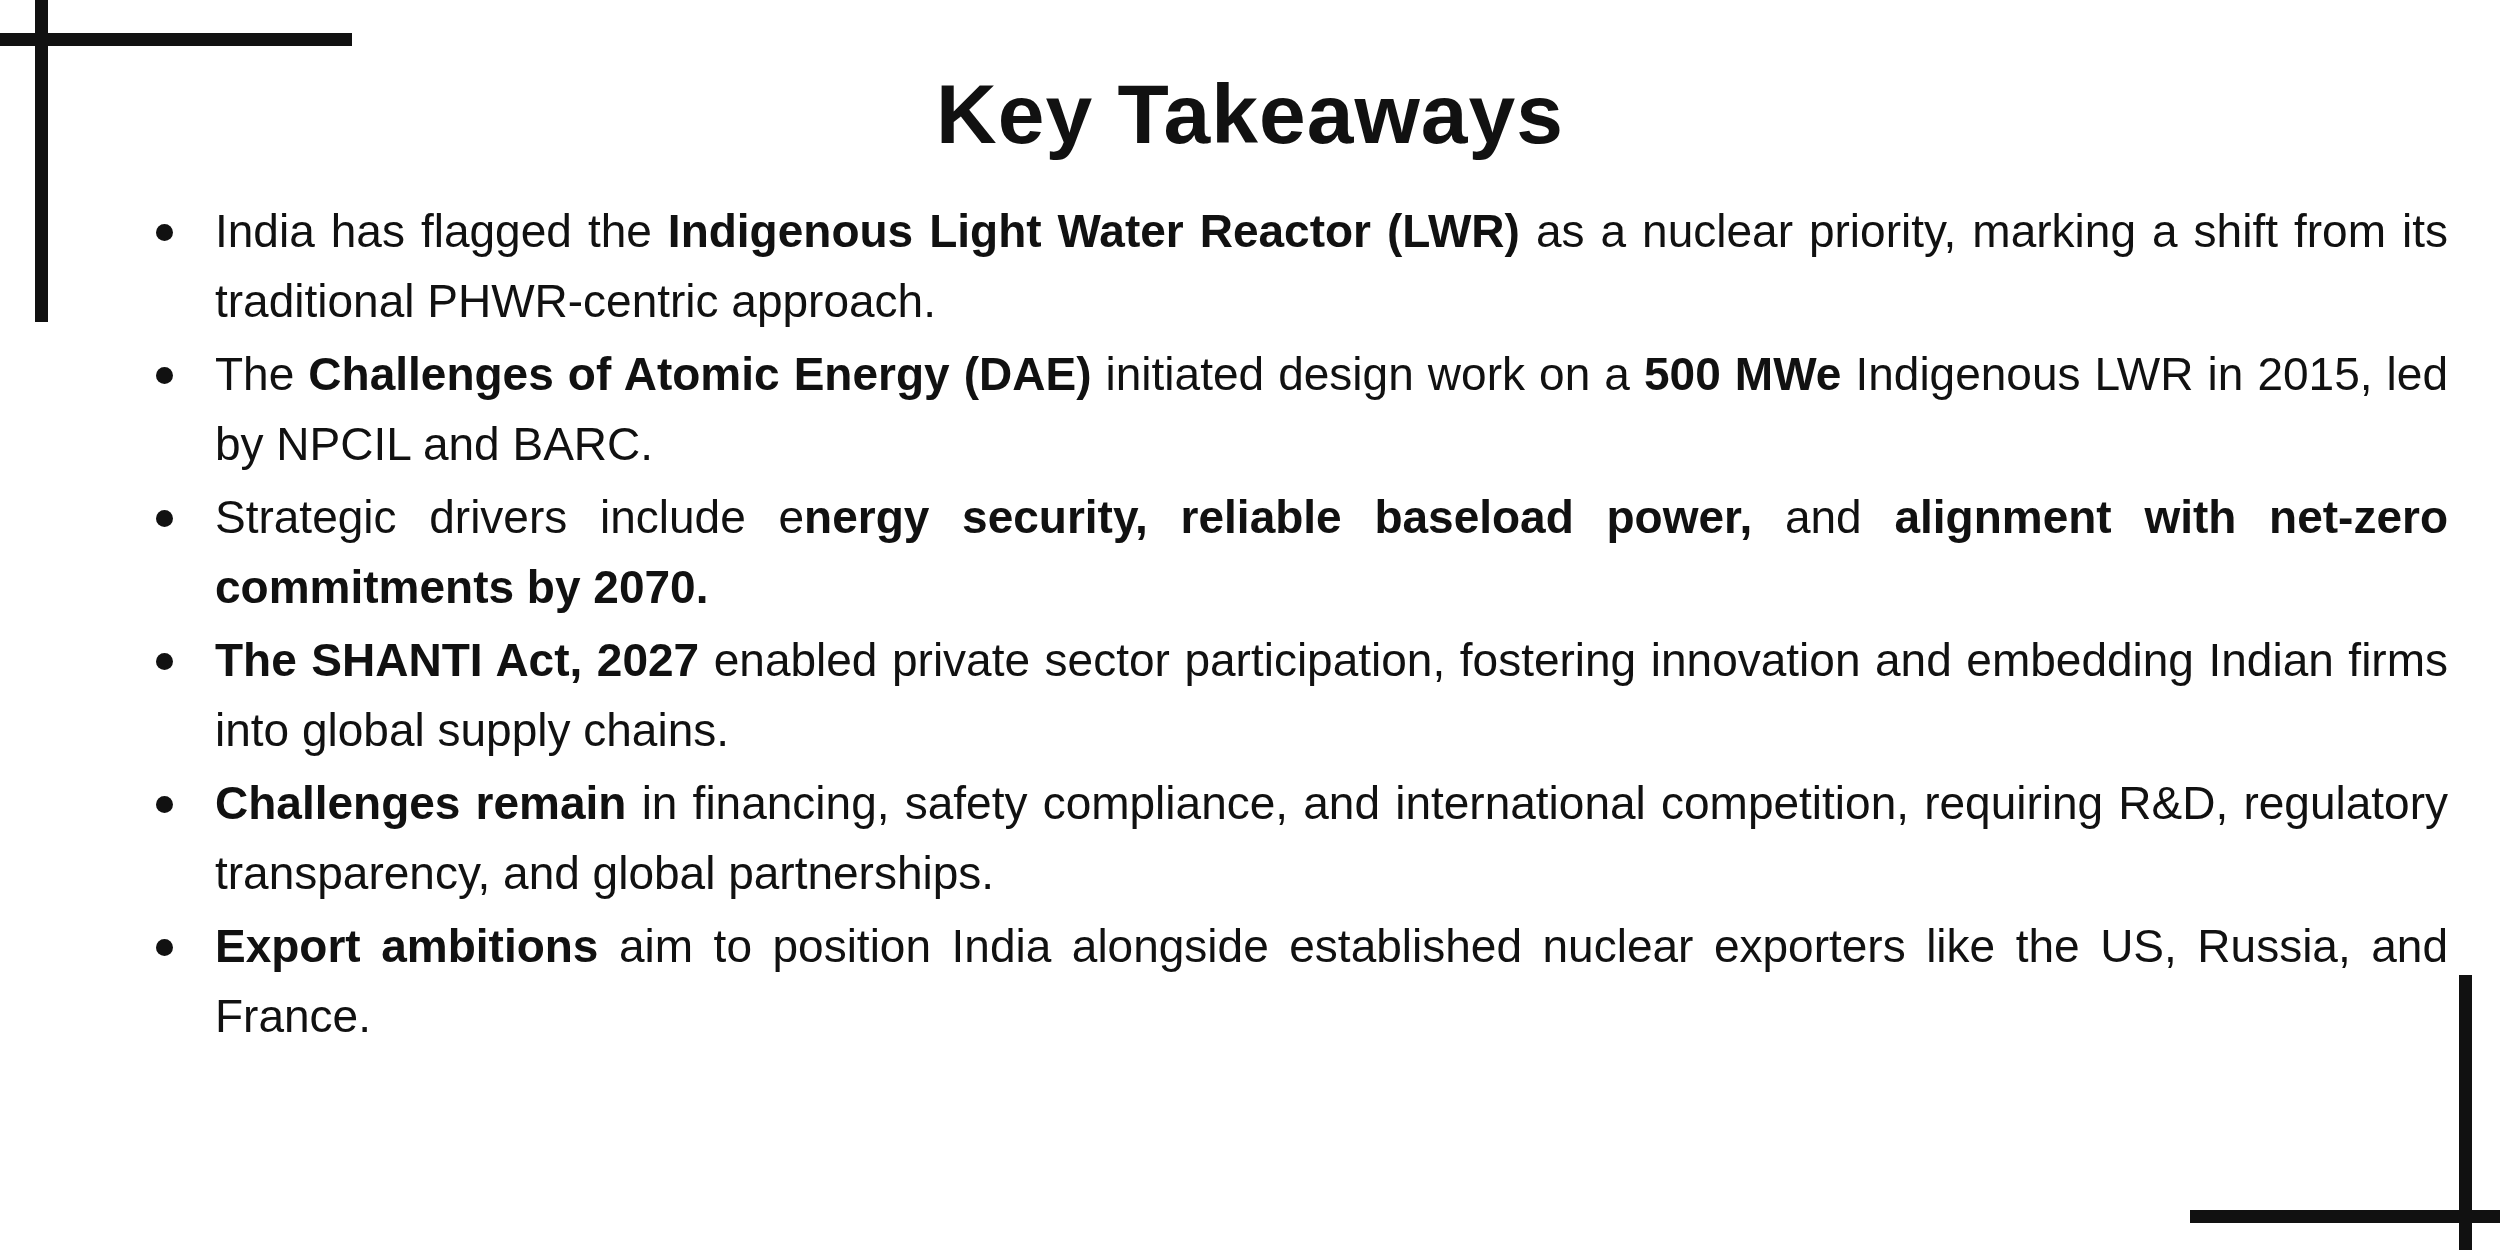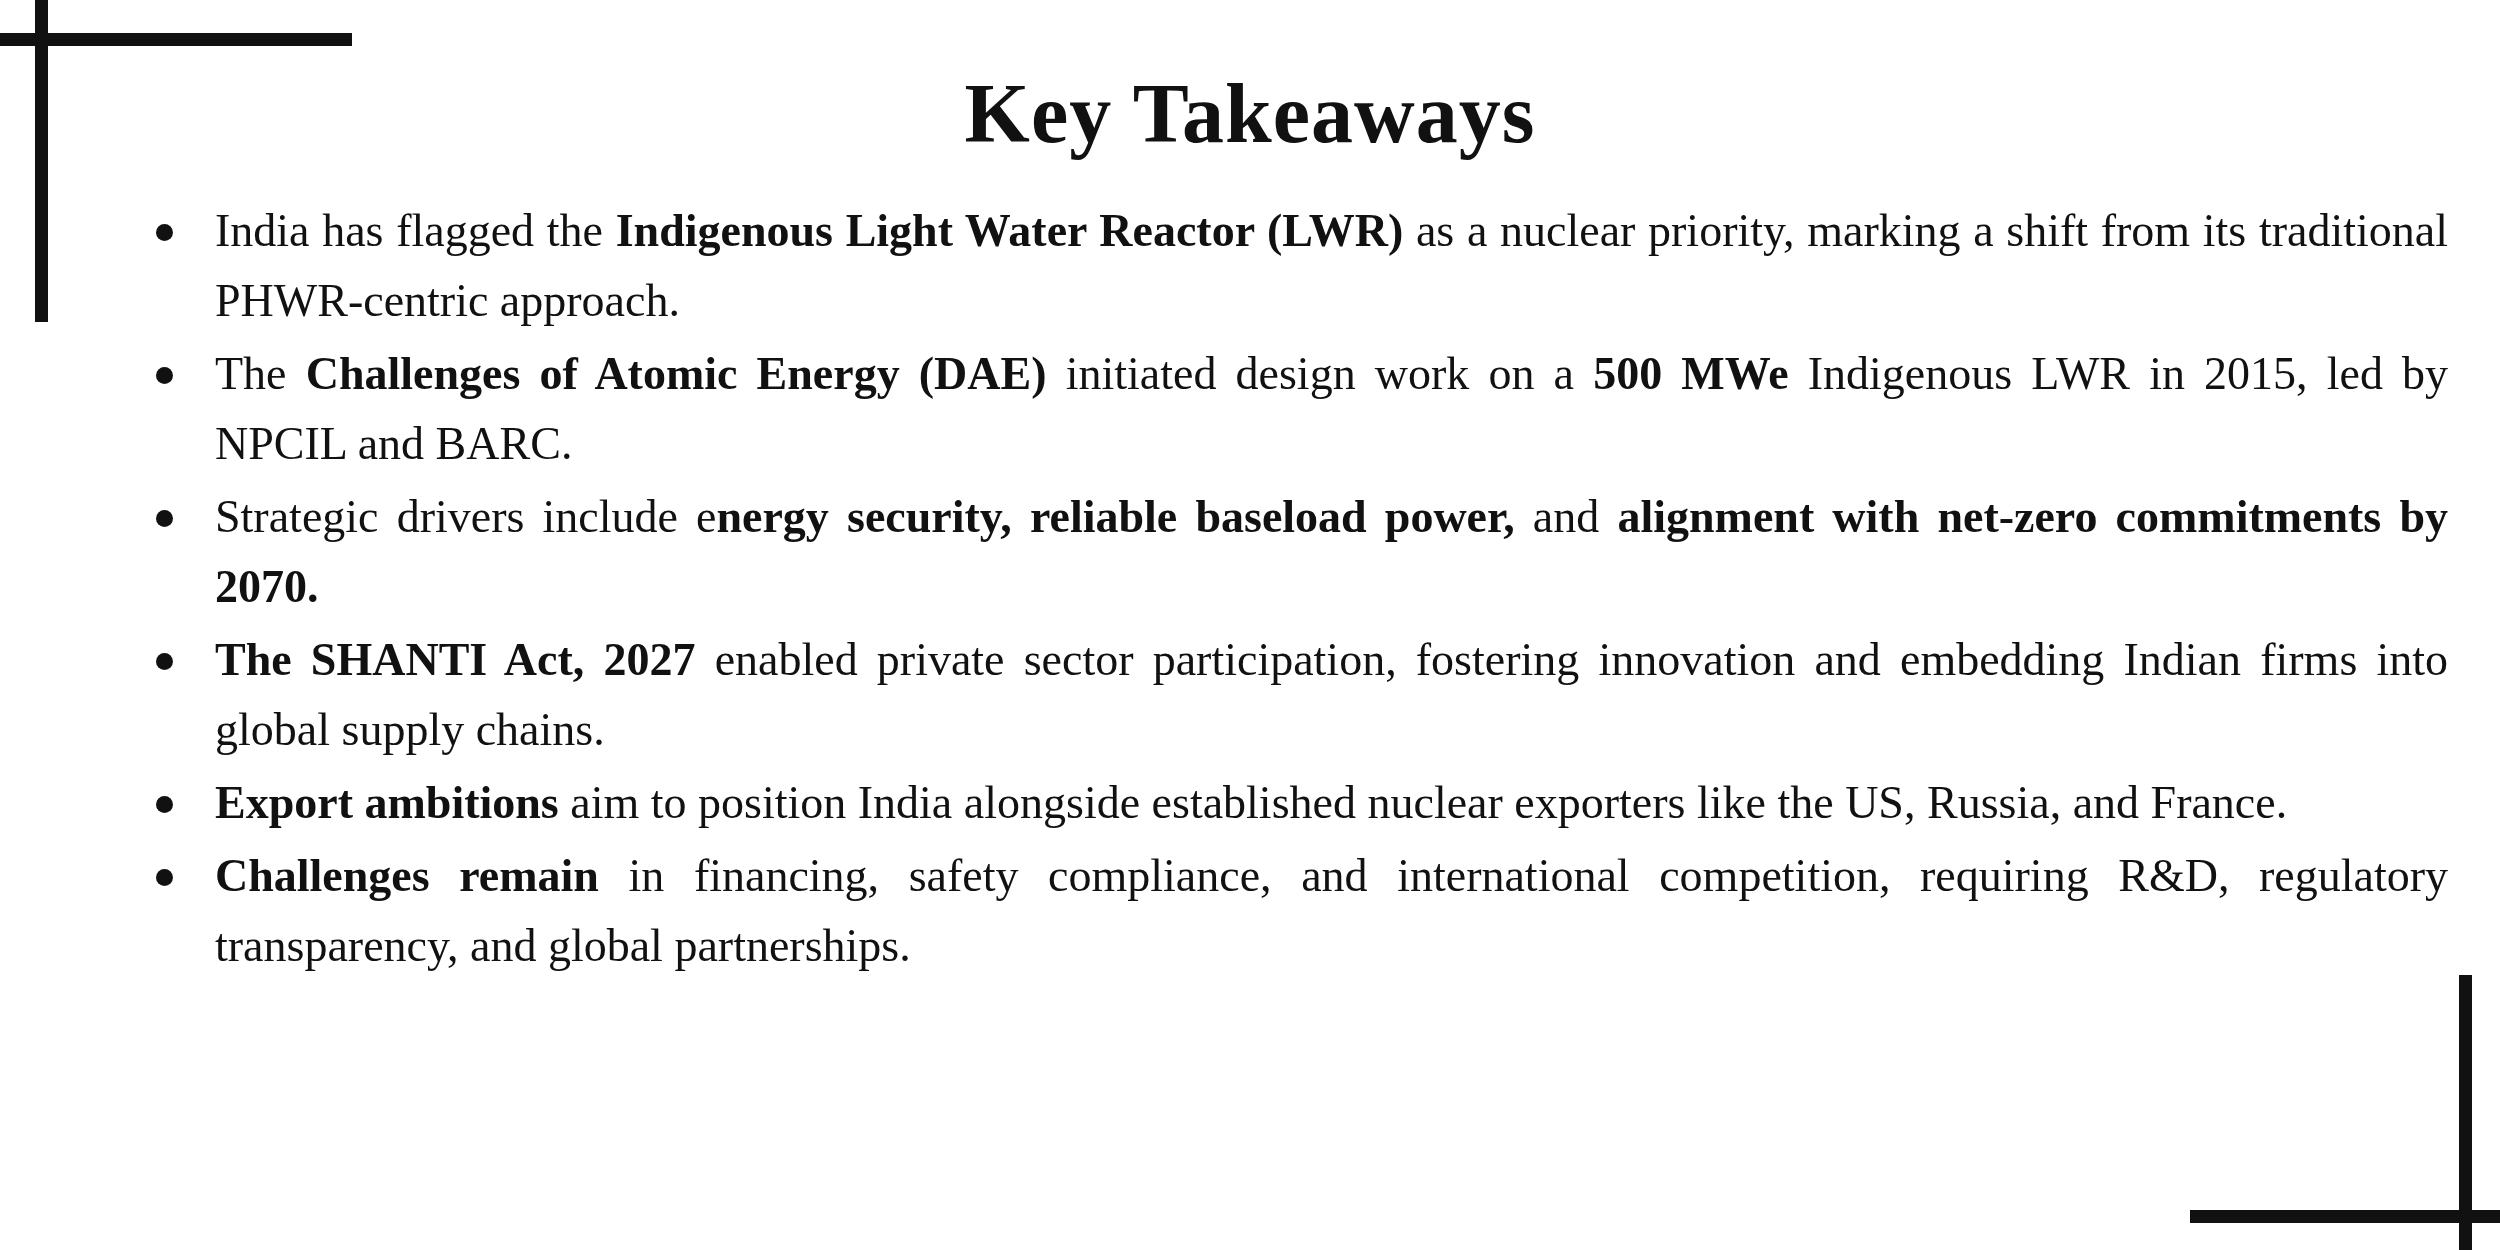--- a/index.html
+++ b/index.html
@@ -7,21 +7,21 @@
     margin: 0;
     padding: 0;
     background: #ffffff;
   }
   #slide {
     position: relative;
     width: 2500px;
     height: 1250px;
     background: #ffffff;
     overflow: hidden;
-    font-family: Liberation Serif, serif;
+    font-family: Liberation Sans, sans-serif;
   }
 
   
   .bracket {
     position: absolute;
     background: #111111;
   }
   #bracket-tl-h {
     left: 0;
     top: 33px;
@@ -124,21 +124,21 @@
     <li class="bullet-row">
       <span class="bullet-dot"></span>
       <span class="bullet-text">Strategic drivers include e<b>nergy security, reliable baseload power,</b> and <b>alignment with net-zero commitments by 2070.</b></span>
     </li>
     <li class="bullet-row">
       <span class="bullet-dot"></span>
       <span class="bullet-text"><b>The SHANTI Act, 2027</b> enabled private sector participation, fostering innovation and embedding Indian firms into global supply chains.</span>
     </li>
     <li class="bullet-row">
       <span class="bullet-dot"></span>
-      <span class="bullet-text"><b>Export ambitions</b> aim to position India alongside established nuclear exporters like the US, Russia, and France.</span>
+      <span class="bullet-text"><b>Challenges remain</b> in financing, safety compliance, and international competition, requiring R&amp;D, regulatory transparency, and global partnerships.</span>
     </li>
     <li class="bullet-row">
       <span class="bullet-dot"></span>
-      <span class="bullet-text"><b>Challenges remain</b> in financing, safety compliance, and international competition, requiring R&amp;D, regulatory transparency, and global partnerships.</span>
+      <span class="bullet-text"><b>Export ambitions</b> aim to position India alongside established nuclear exporters like the US, Russia, and France.</span>
     </li>
   </ul>
 
 </div>
 
 </body></html>

